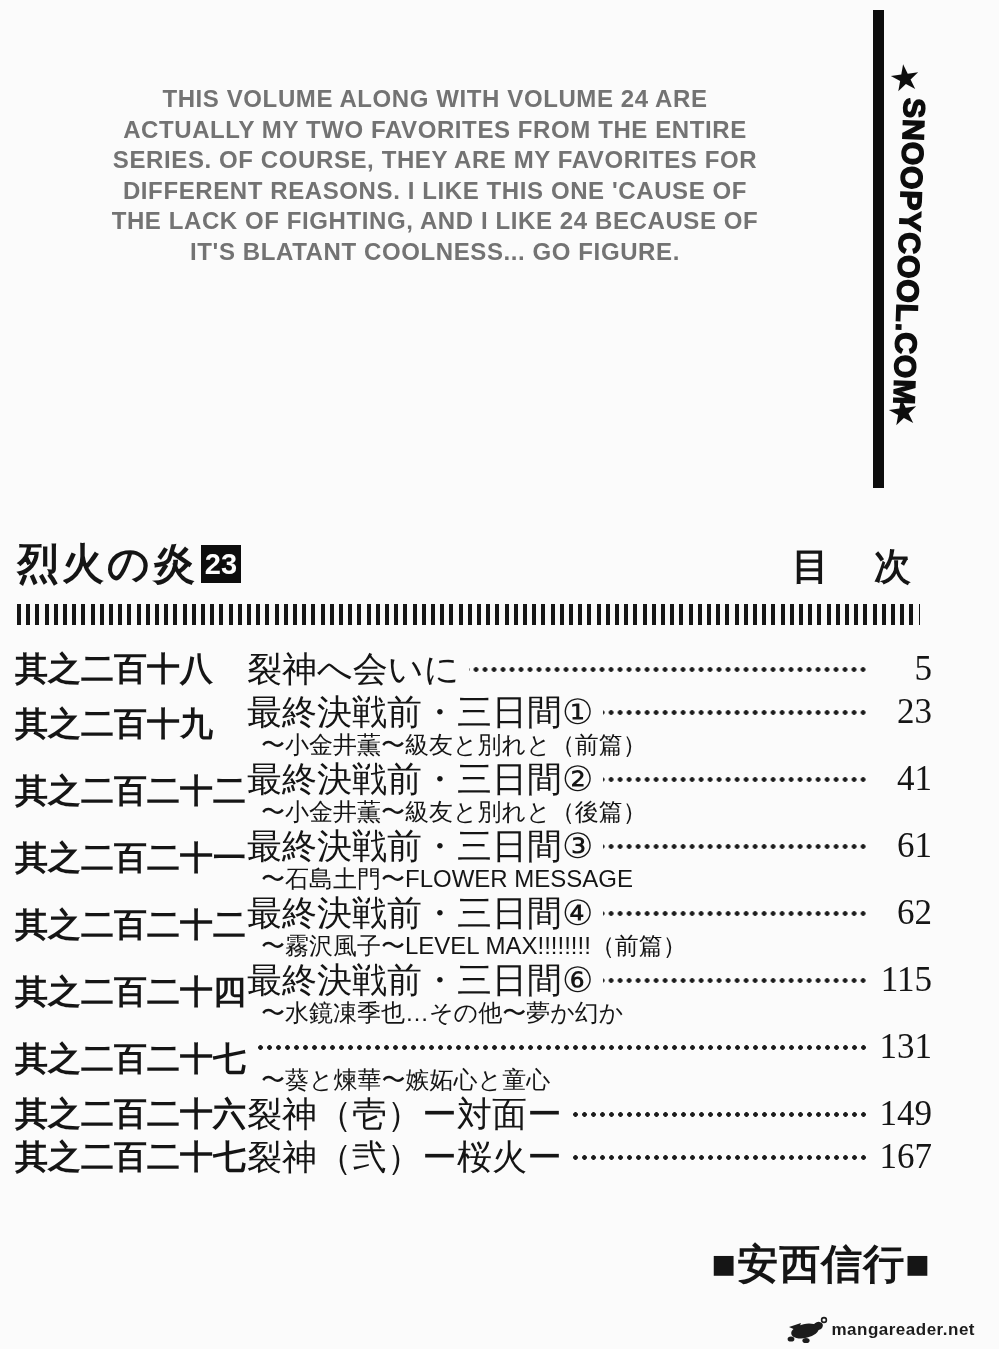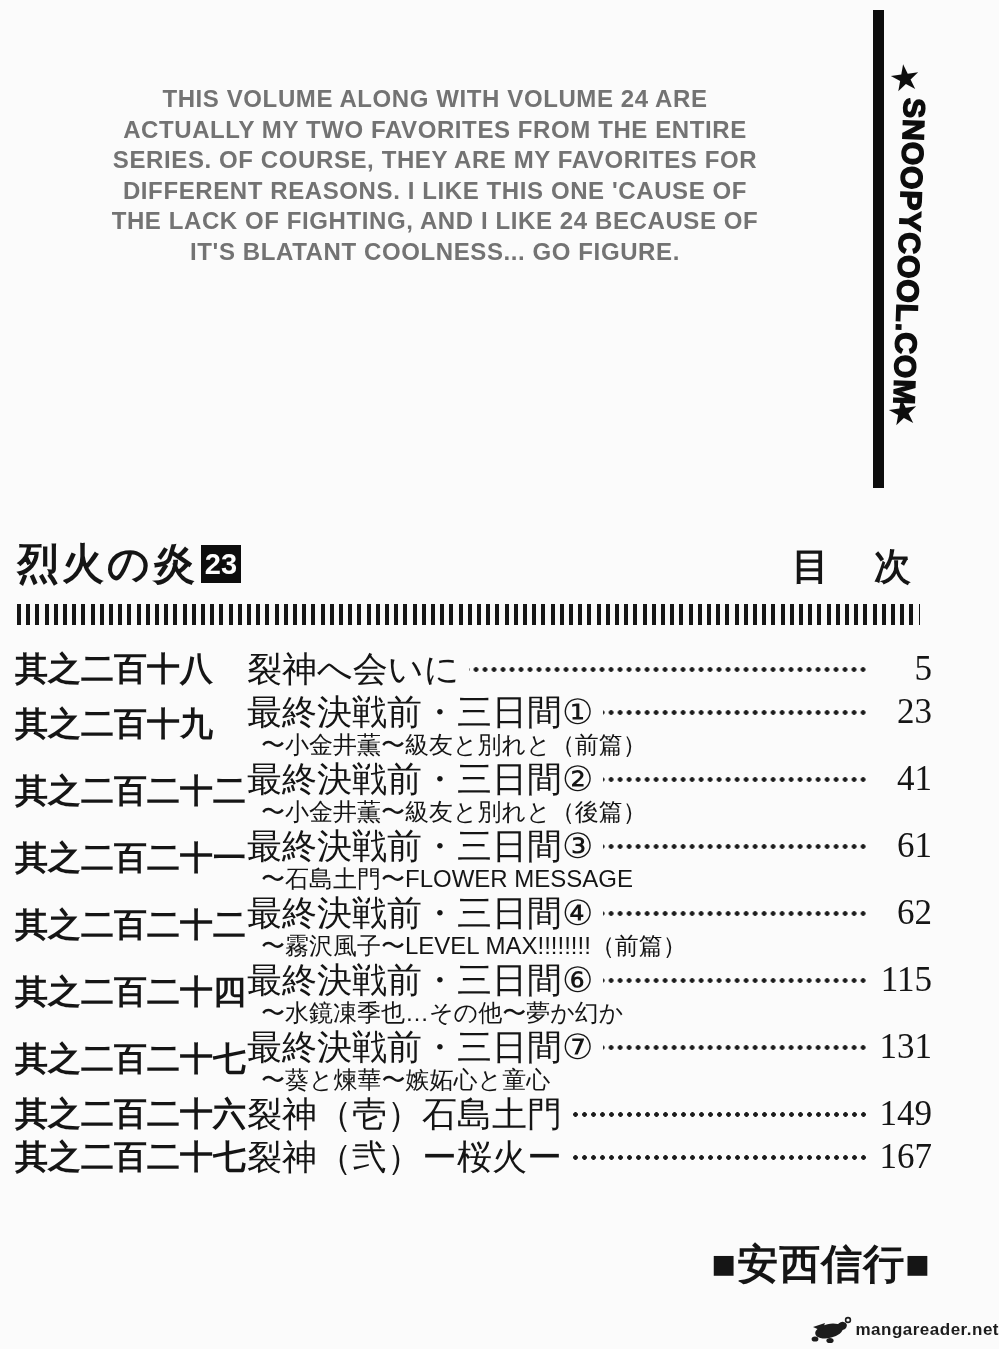--- a/index.html
+++ b/index.html
@@ -112,21 +112,21 @@
   .author-credit {
     position: absolute;
     top: 1244px; right: 68px;
     font-weight: bold; font-size: 41px; line-height: 1;
     letter-spacing: 1px;
   }
 
   
   .watermark {
     position: absolute;
-    right: 0; top: 1314px;
+    right: 24px; top: 1314px;
     display: flex; align-items: center; gap: 2px;
   }
   .watermark-logo { width: 48px; height: 32px; }
   .watermark-text {
     font-weight: bold; font-size: 17px; letter-spacing: 0.5px; color: #1c1c1c;
   }
 </style>
 </head>
 <body>
 
@@ -225,33 +225,32 @@
           <span class="toc-page">115</span>
         </div>
         <div class="toc-subtitle">〜水鏡凍季也…その他〜夢か幻か</div>
       </div>
     </div>
 
     <div class="toc-row">
       <div class="toc-chapter">其之二百二十七</div>
       <div class="toc-entry">
         <div class="toc-main">
-          <span class="toc-title">最終決戦前・三日間⑦</span>
           <span class="dot-leader"></span>
           <span class="toc-page">131</span>
         </div>
         <div class="toc-subtitle">〜葵と煉華〜嫉妬心と童心</div>
       </div>
     </div>
 
     <div class="toc-row">
       <div class="toc-chapter">其之二百二十六</div>
       <div class="toc-entry">
         <div class="toc-main">
-          <span class="toc-title">裂神（壱）石島土門</span>
+          <span class="toc-title">裂神（壱）ー対面ー</span>
           <span class="dot-leader"></span>
           <span class="toc-page">149</span>
         </div>
 
       </div>
     </div>
 
     <div class="toc-row">
       <div class="toc-chapter">其之二百二十七</div>
       <div class="toc-entry">

